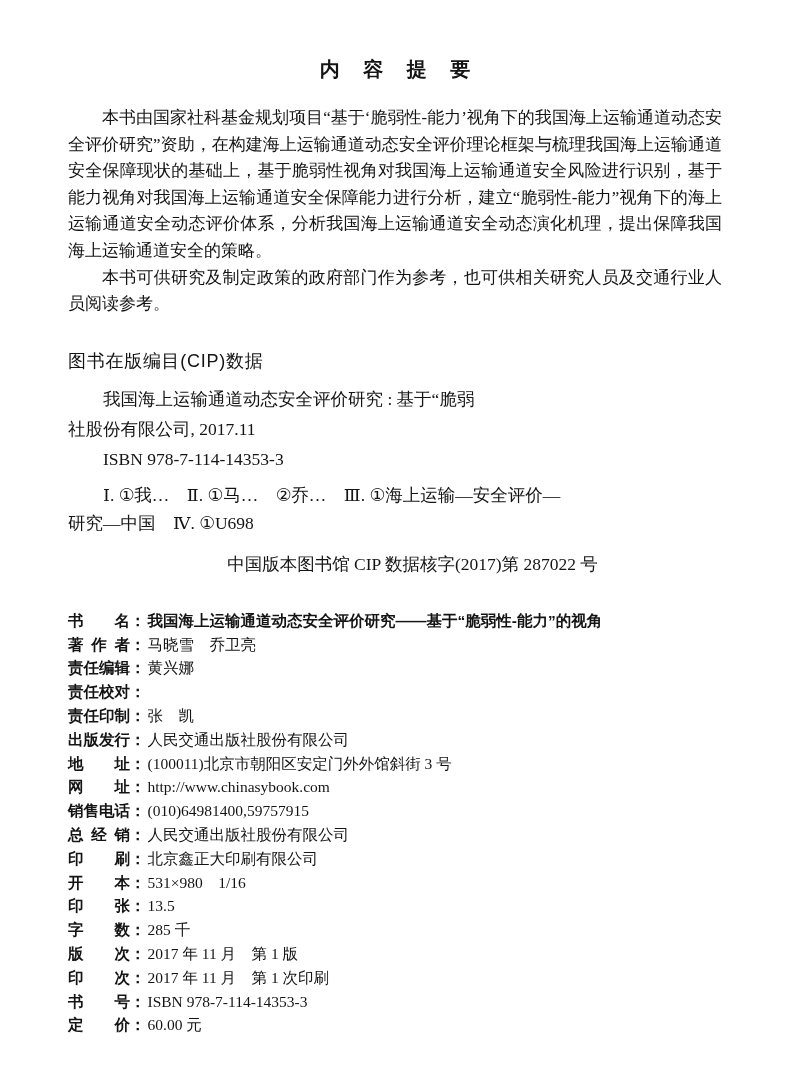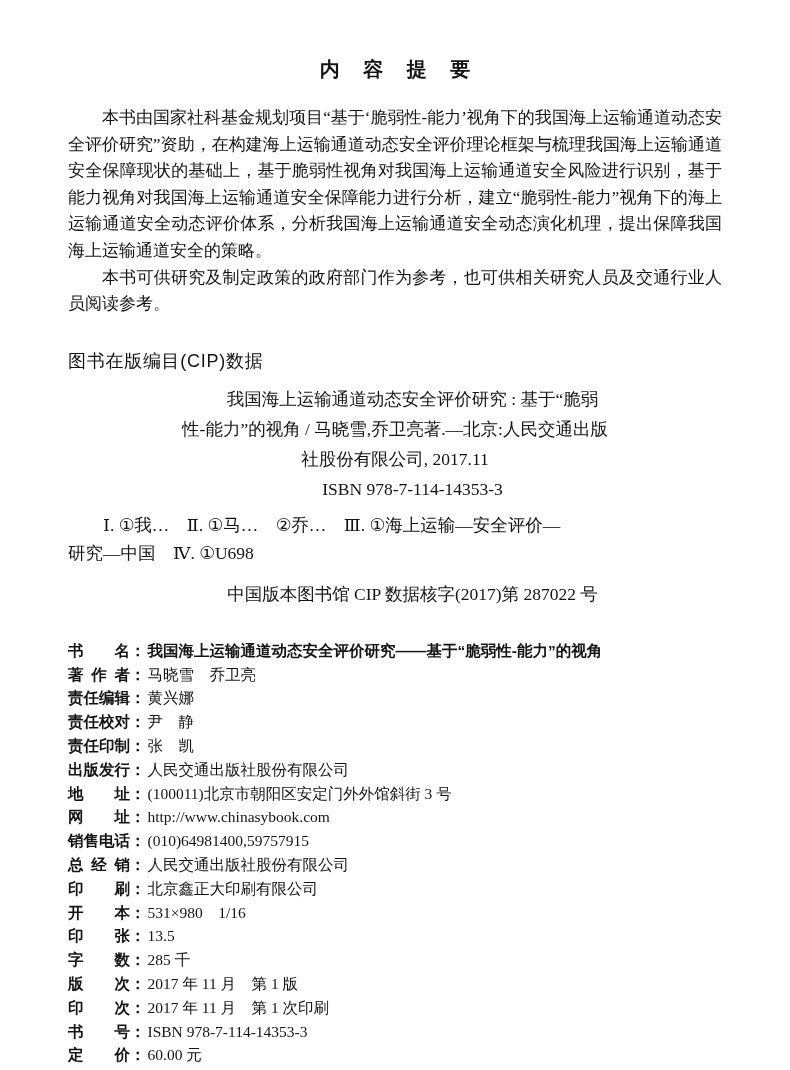--- a/index.html
+++ b/index.html
@@ -51,21 +51,20 @@
     font-weight: normal;
     font-size: 18px;
     letter-spacing: 0.04em;
   }
 
   
   .cip-block {
     margin-top: 11px;
     font-size: 17.5px;
     line-height: 30px;
-    text-align: center;
   }
   .cip-line { white-space: pre-wrap; }
 
   
   .class-block {
     margin-top: 7px;
     font-size: 17.5px;
     line-height: 28px;
   }
   .class-line { white-space: pre-wrap; }
@@ -125,21 +124,20 @@
 
       <p class="para">本书可供研究及制定政策的政府部门作为参考，也可供相关研究人员及交通行业人员阅读参考。</p>
     </div>
 
   <div class="cip-heading">图书在版编目(CIP)数据</div>
 
   <div class="cip-block">
 
       <div class="cip-line">　　我国海上运输通道动态安全评价研究 : 基于“脆弱</div>
 
-      <div class="cip-line">性-能力”的视角 / 马晓雪,乔卫亮著.—北京:人民交通出版</div>
 
       <div class="cip-line">社股份有限公司, 2017.11</div>
 
       <div class="cip-line">　　ISBN 978-7-114-14353-3</div>
     </div>
 
   <div class="class-block">
 
       <div class="class-line">　　Ⅰ. ①我…　Ⅱ. ①马…　②乔…　Ⅲ. ①海上运输—安全评价—</div>
 
@@ -156,21 +154,21 @@
 
       <div class="row">
         <span class="row-label">著作者</span><span class="row-colon">：</span><span class="row-value">马晓雪　乔卫亮</span>
       </div>
 
       <div class="row">
         <span class="row-label">责任编辑</span><span class="row-colon">：</span><span class="row-value">黄兴娜</span>
       </div>
 
       <div class="row">
-        <span class="row-label">责任校对</span><span class="row-colon">：</span><span class="row-value">尹　静</span>
+        <span class="row-label">责任校对</span><span class="row-colon">：</span>
       </div>
 
       <div class="row">
         <span class="row-label">责任印制</span><span class="row-colon">：</span><span class="row-value">张　凯</span>
       </div>
 
       <div class="row">
         <span class="row-label">出版发行</span><span class="row-colon">：</span><span class="row-value">人民交通出版社股份有限公司</span>
       </div>
 

